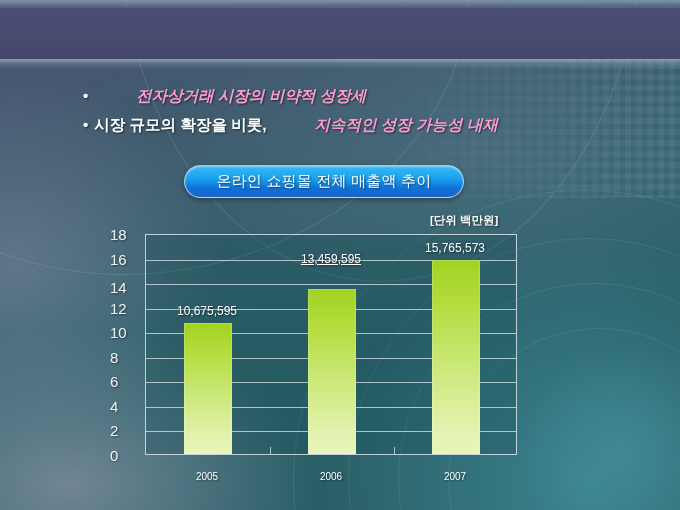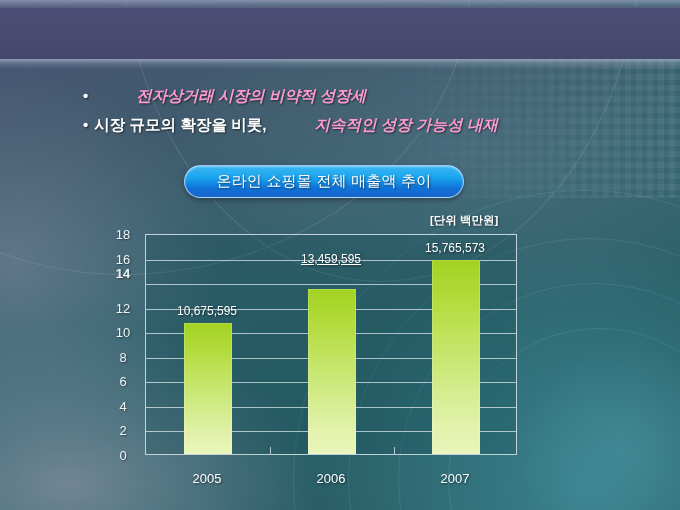--- a/index.html
+++ b/index.html
@@ -75,34 +75,34 @@
     box-shadow:0 2px 5px rgba(0,0,0,.35), inset 0 1px 2px rgba(255,255,255,.45);
     display:flex;align-items:center;justify-content:center;
   }
   .pill span{color:#fff;font-size:15px;font-weight:normal;letter-spacing:.2px;
              text-shadow:1px 1px 2px rgba(0,0,0,.5);}
 
   
   .unit{position:absolute;left:430px;top:213px;color:#ffffff;font-size:11.5px;font-weight:bold;
         text-shadow:1px 1px 2px rgba(0,0,0,.5);}
   .chart{position:absolute;left:110px;top:228px;width:420px;height:250px;}
-  .ylab{position:absolute;width:26px;text-align:center;color:#eef4f6;font-size:13px;
+  .ylab{position:absolute;width:26px;text-align:left;color:#eef4f6;font-size:15px;
         line-height:1;transform:translateY(-50%);text-shadow:1px 1px 2px rgba(0,0,0,.45);}
   .plot{position:absolute;left:35px;top:6px;width:372px;height:221px;
         box-sizing:border-box;border:1px solid rgba(226,236,240,.82);
         background:rgba(22,74,84,.28);}
   .gl{position:absolute;left:0;width:100%;height:1px;background:rgba(226,236,240,.72);}
   .tick{position:absolute;bottom:0;width:1px;height:7px;background:rgba(226,236,240,.75);}
   .bar{position:absolute;bottom:0;
        background:linear-gradient(to bottom,#a2d221 0%,#b4dc3e 22%,#cbe879 55%,#e2f2ab 85%,#e9f5bb 100%);
        box-shadow:inset 0 0 0 1px rgba(255,255,255,.18);}
   .dlabel{position:absolute;color:#ffffff;font-size:12px;font-weight:normal;
           transform:translateX(-50%);white-space:nowrap;
           text-shadow:1px 1px 2px rgba(0,0,0,.55);}
-  .xlab{position:absolute;color:#ffffff;font-size:13px;transform:translateX(-50%);
+  .xlab{position:absolute;color:#ffffff;font-size:10px;transform:translateX(-50%);
         text-shadow:1px 1px 2px rgba(0,0,0,.5);}
 </style>
 </head>
 <body>
 
 <div id="slide">
 
   <div class="swoosh s1"></div>
   <div class="swoosh s2"></div>
   <div class="mosaic"></div>
@@ -135,21 +135,21 @@
 
   <div class="chart">
     <div id="yaxis">
         <div class="ylab" style="left: 0px; top: 227px;">0</div>
         <div class="ylab" style="left: 0px; top: 202.444px;">2</div>
         <div class="ylab" style="left: 0px; top: 177.889px;">4</div>
         <div class="ylab" style="left: 0px; top: 153.333px;">6</div>
         <div class="ylab" style="left: 0px; top: 128.778px;">8</div>
         <div class="ylab" style="left: 0px; top: 104.222px;">10</div>
         <div class="ylab" style="left: 0px; top: 79.6667px;">12</div>
-        <div class="ylab" style="left: 0px; top: 45px; font-weight: bold;">14</div>
+        <div class="ylab" style="left: 0px; top: 59px;">14</div>
         <div class="ylab" style="left: 0px; top: 30.5556px;">16</div>
         <div class="ylab" style="left: 0px; top: 6px;">18</div>
       </div>
     <div class="plot" id="plot">
         <div class="gl" style="top: 196.444px;"></div>
         <div class="gl" style="top: 171.889px;"></div>
         <div class="gl" style="top: 147.333px;"></div>
         <div class="gl" style="top: 122.778px;"></div>
         <div class="gl" style="top: 98.2222px;"></div>
         <div class="gl" style="top: 73.6667px;"></div>

